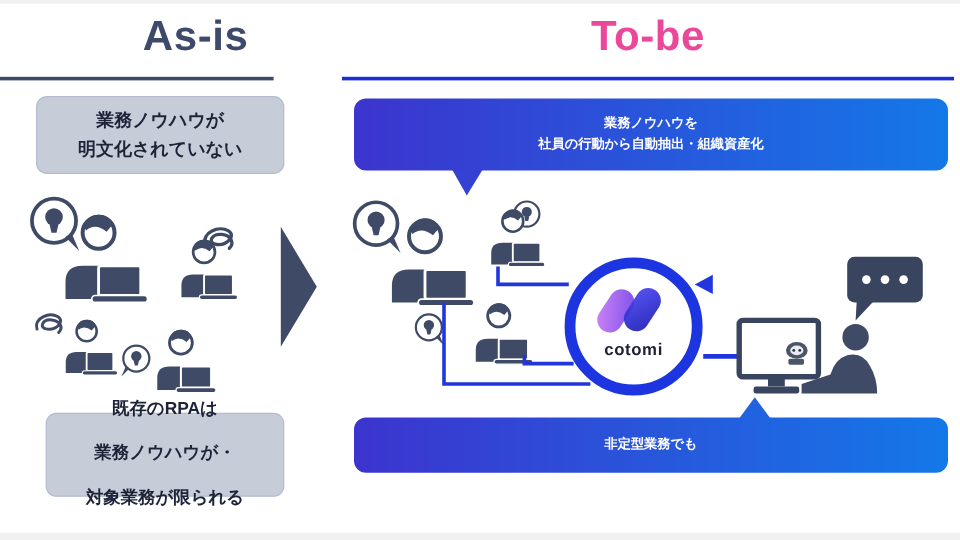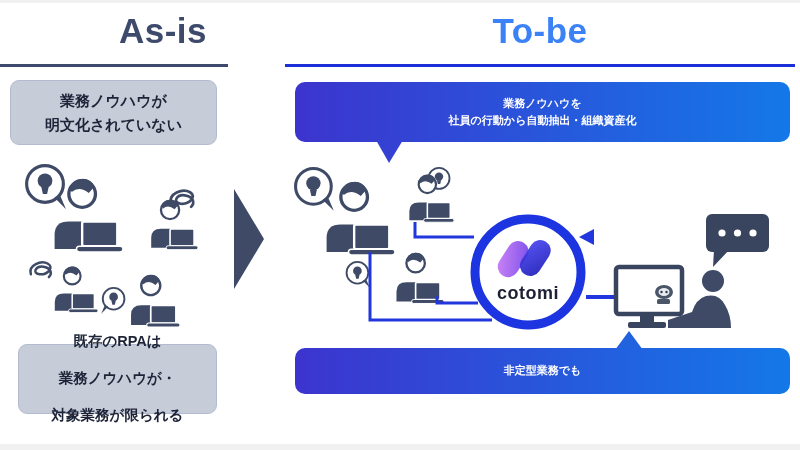--- a/index.html
+++ b/index.html
@@ -3,42 +3,42 @@
 <meta charset="utf-8">
 <style>
   html,body{margin:0;padding:0;background:#fff;}
   #canvas{
     position:relative;width:800px;height:450px;background:#ffffff;overflow:hidden;
     font-family:"Liberation Sans","DejaVu Sans",sans-serif;
   }
   .edge-strip{position:absolute;left:0;width:800px;background:#f1f1f2;}
   .col-title{position:absolute;font-weight:700;font-size:35px;text-align:center;letter-spacing:.5px;}
   .asis-title{left:0;top:11px;width:230px;color:#3d4a6b;margin-left:48px;}
-  .tobe-title{left:285px;top:11px;width:510px;color:#3b82f6;}
+  .tobe-title{left:285px;top:11px;width:510px;color:#ec4899;}
   .rule{position:absolute;height:3px;}
   .asis-rule{left:0;top:64px;width:228px;background:#3d4a6b;}
   .tobe-rule{left:285px;top:64px;width:510px;background:#1c2ed7;}
   .gray-box{
     position:absolute;background:#c7ccd9;border:1px solid #b3bccf;border-radius:9px;
     display:flex;flex-direction:column;justify-content:center;align-items:center;
-    color:#1d2438;font-weight:700;text-align:center;
+    color:#1d2438;font-weight:700;text-align:center;margin-left:20px;
   }
   .gray-box.top{left:10px;top:80px;width:205px;height:63px;font-size:15px;line-height:1.55;}
   .gray-box.bottom{left:18px;top:344px;width:197px;height:68px;font-size:14.5px;line-height:1.5;gap:15px;}
   .grad-box{
     position:absolute;left:295px;width:495px;border-radius:10px;
     background:linear-gradient(90deg,#3c34ce,#1478e8);
     display:flex;flex-direction:column;justify-content:center;align-items:center;
     color:#ffffff;font-weight:700;font-size:11px;line-height:1.55;text-align:center;
   }
   .grad-box.top{top:82px;height:60px;}
   .grad-box.bottom{top:348px;height:46px;gap:38px;}
   .cotomi-label{
     position:absolute;left:493px;top:283px;width:70px;text-align:center;
-    font-weight:700;font-size:18px;color:#1c2135;letter-spacing:.5px;
+    font-weight:700;font-size:14px;color:#1c2135;letter-spacing:.5px;
   }
   svg.art{position:absolute;left:0;top:0;pointer-events:none;}
 </style>
 </head>
 <body>
 
 <div id="canvas">
 
   <svg class="art" width="800" height="450" viewBox="0 0 800 450">
     <defs>

